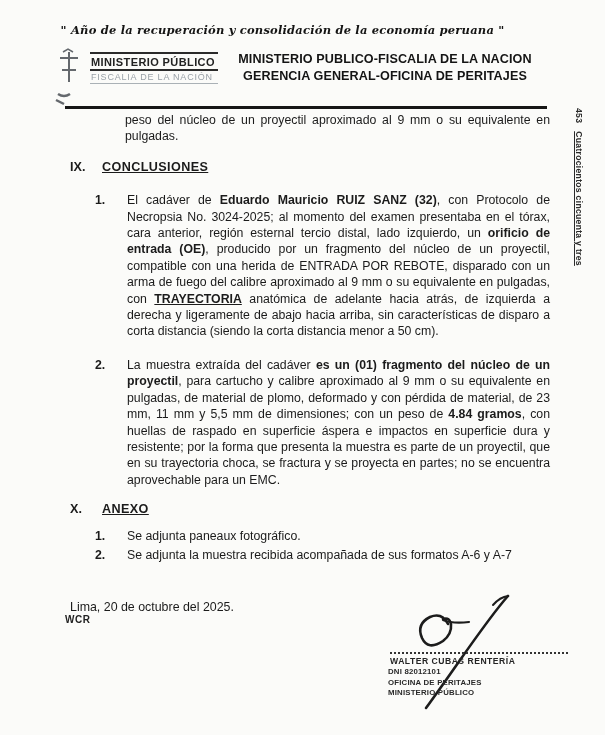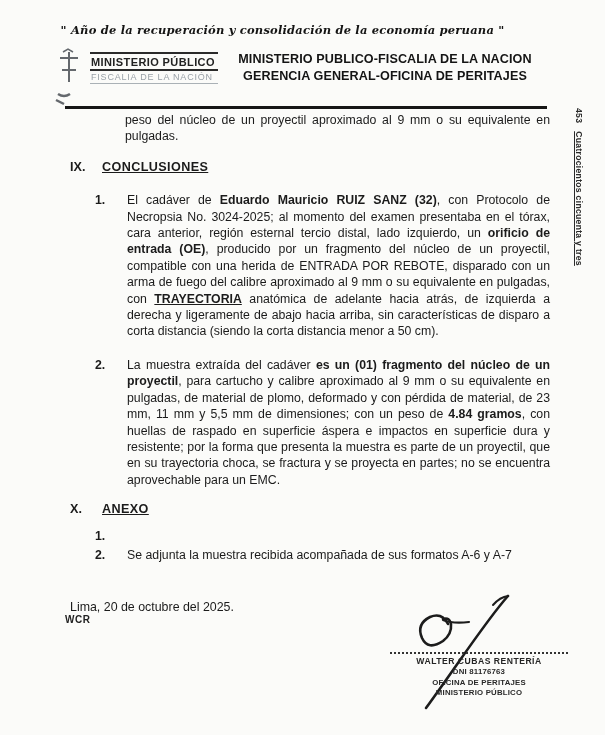--- a/index.html
+++ b/index.html
@@ -73,21 +73,21 @@
   .annex-block{margin-top:10px;}
   .dateline{margin-top:36px;text-align:left;padding-right:4px;font-size:12.4px;}
   .initials{
     position:absolute;left:65px;top:614px;
     font-size:10px;font-weight:bold;letter-spacing:.5px;color:#222;
   }
   
   .sig-wrap{position:absolute;left:388px;top:590px;width:182px;}
   .sig-svg{position:absolute;left:8px;top:0;}
   .sig-block{
-    position:absolute;left:0;top:62px;width:182px;text-align:center;
+    position:absolute;left:0;top:62px;width:182px;
     font-size:8.6px;font-weight:bold;color:#242424;line-height:11px;
     letter-spacing:.2px;
   }
   .sig-name{
     border-top:2px dotted #333;
     padding-top:2px;margin:0 2px;letter-spacing:.5px;
   }
   .sig-small{font-size:7.8px;line-height:10.5px;font-weight:bold;color:#2a2a2a;}
 </style>
 </head>
@@ -146,20 +146,21 @@
     </div>
 
     <div class="section-head" style="margin-top:13px;">
       <span class="num">X.</span>
       <span class="title">ANEXO</span>
     </div>
 
     <div class="annex-block">
       <div class="annex-item">
         <span class="num">1.</span>
+        <span class="txt">Se adjunta paneaux fotográfico.</span>
       </div>
       <div class="annex-item">
         <span class="num">2.</span>
         <span class="txt">Se adjunta la muestra recibida acompañada de sus formatos A-6 y A-7</span>
       </div>
     </div>
 
     <div class="dateline">Lima, 20 de octubre del 2025.</div>
   </div>
 
@@ -169,19 +170,19 @@
     <svg class="sig-svg" width="170" height="122" viewBox="0 0 170 122">
       <g stroke="#1c1c1c" fill="none" stroke-linecap="round">
         <path d="M52 34 q-6 -12 -18 -7 q-14 7 -8 21 q6 13 21 3 q9 -7 8 -17 q-1 -7 -8 -5" stroke-width="2.6"></path>
         <path d="M47 30 q10 4 26 2" stroke-width="2.2"></path>
         <path d="M112 6 C 92 28, 62 74, 30 118" stroke-width="2.6"></path>
         <path d="M112 6 q-8 1 -15 9" stroke-width="2"></path>
       </g>
     </svg>
     <div class="sig-block">
       <div class="sig-name">WALTER CUBAS RENTERÍA</div>
-      <div class="sig-small">DNI 81176763</div>
+      <div class="sig-small">DNI 82012101</div>
       <div class="sig-small">OFICINA DE PERITAJES</div>
       <div class="sig-small">MINISTERIO PÚBLICO</div>
     </div>
   </div>
 
 </div>
 
 </body></html>

